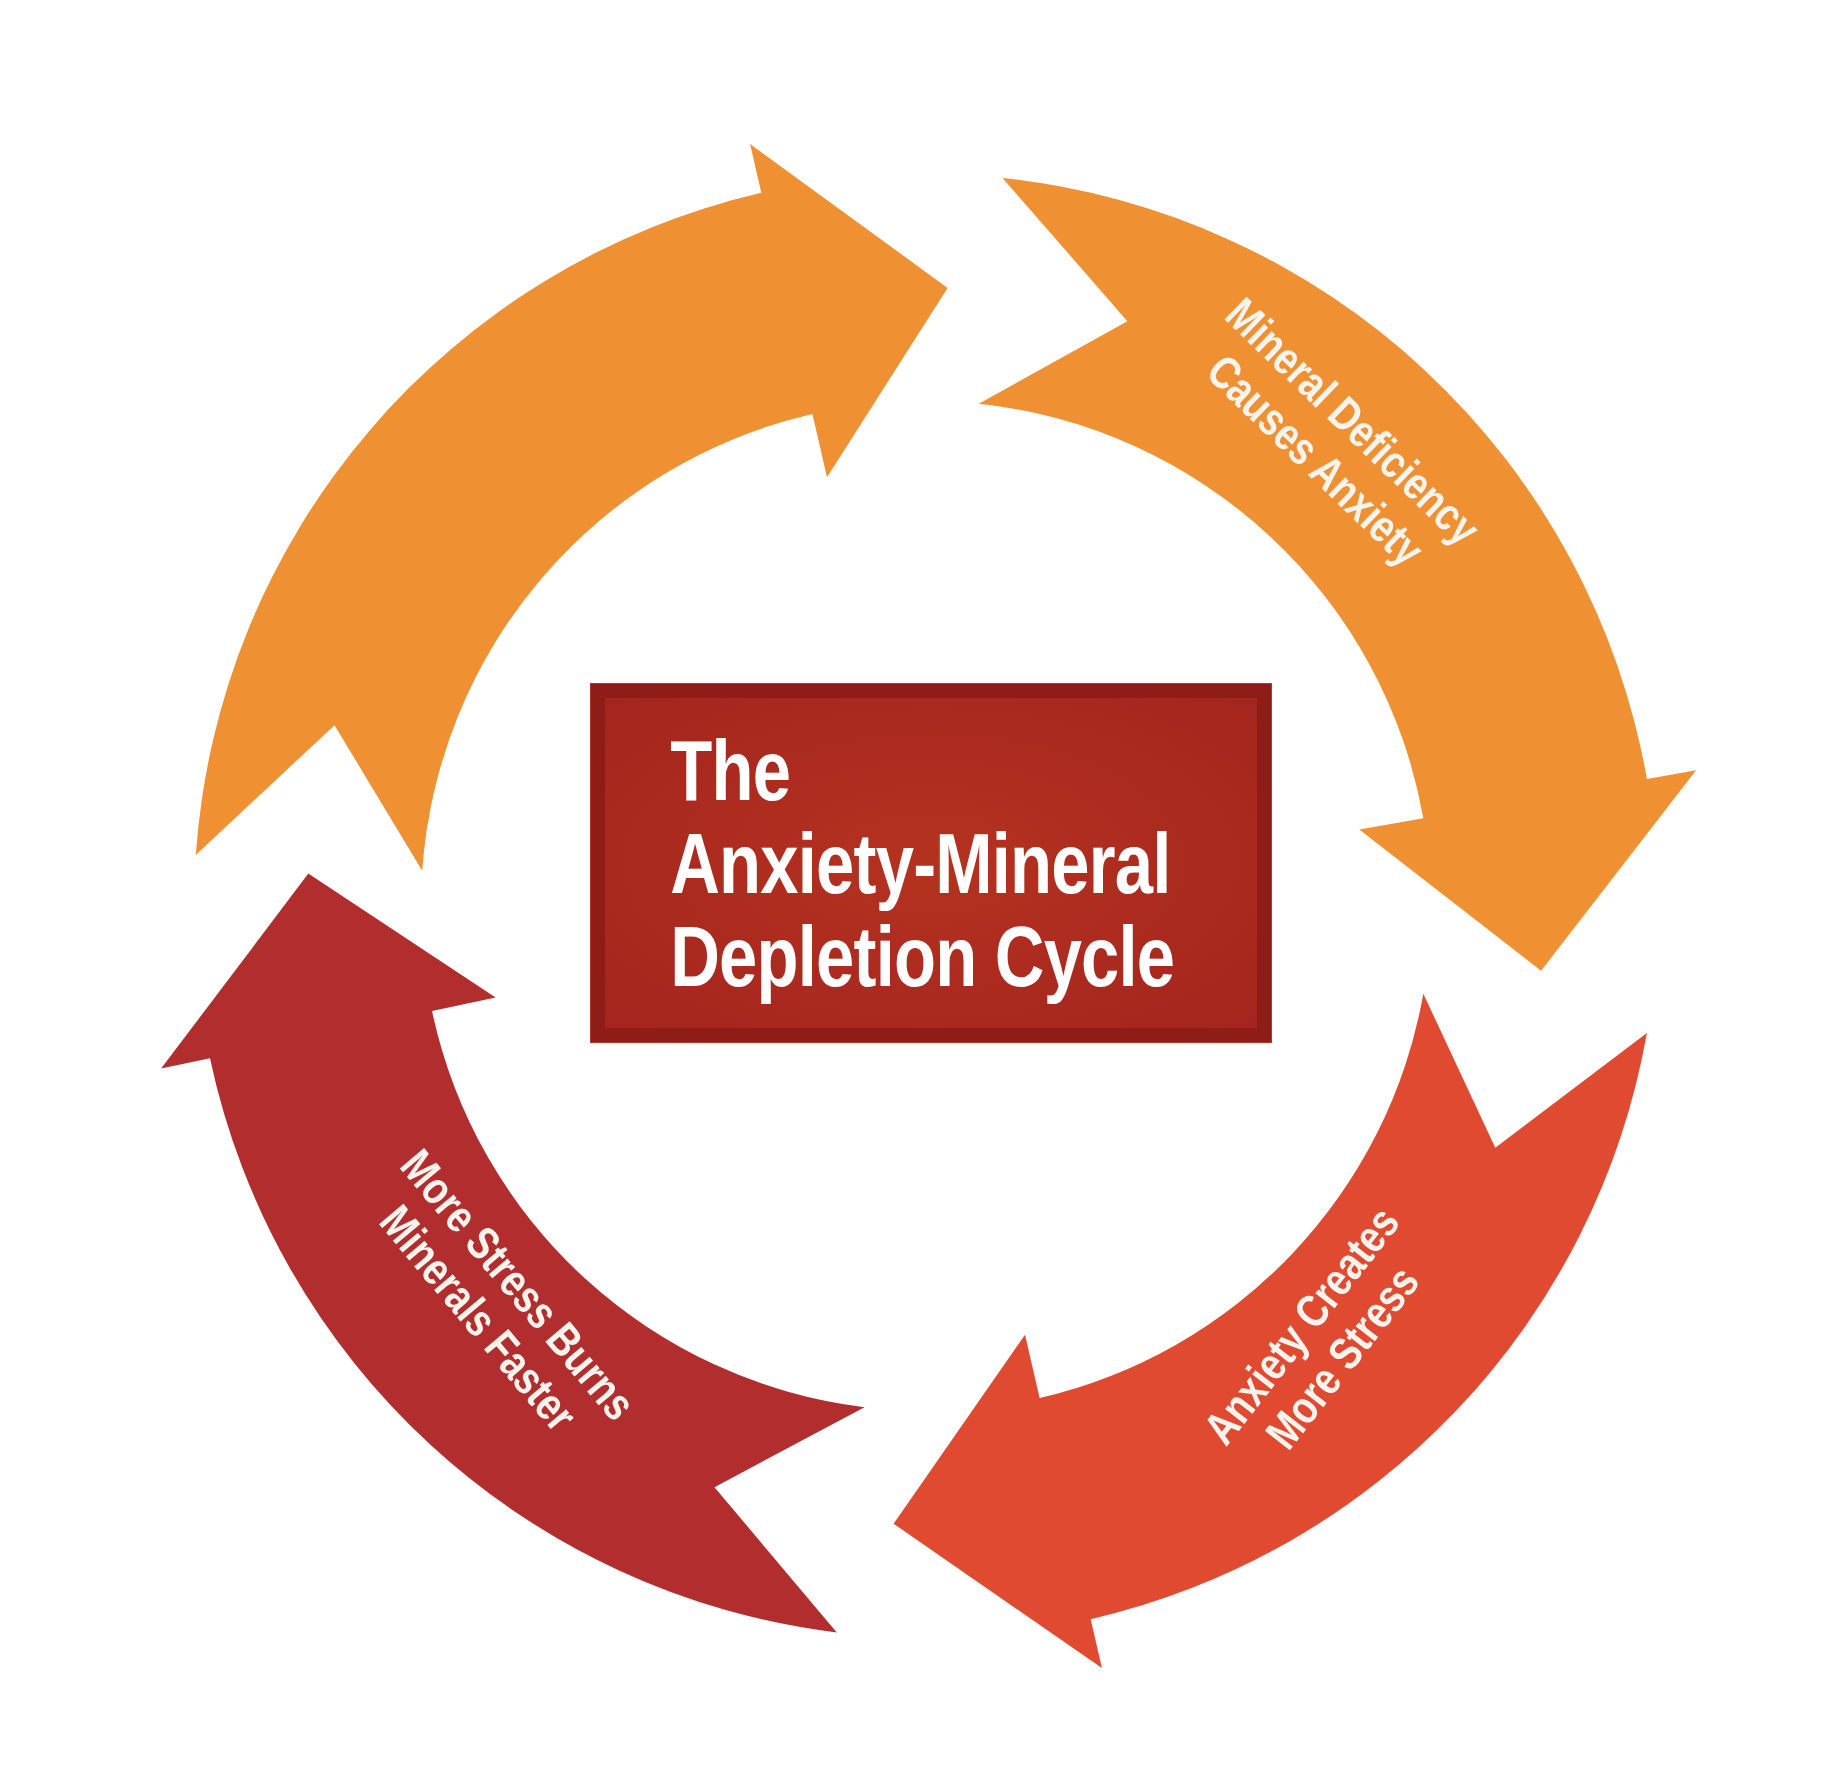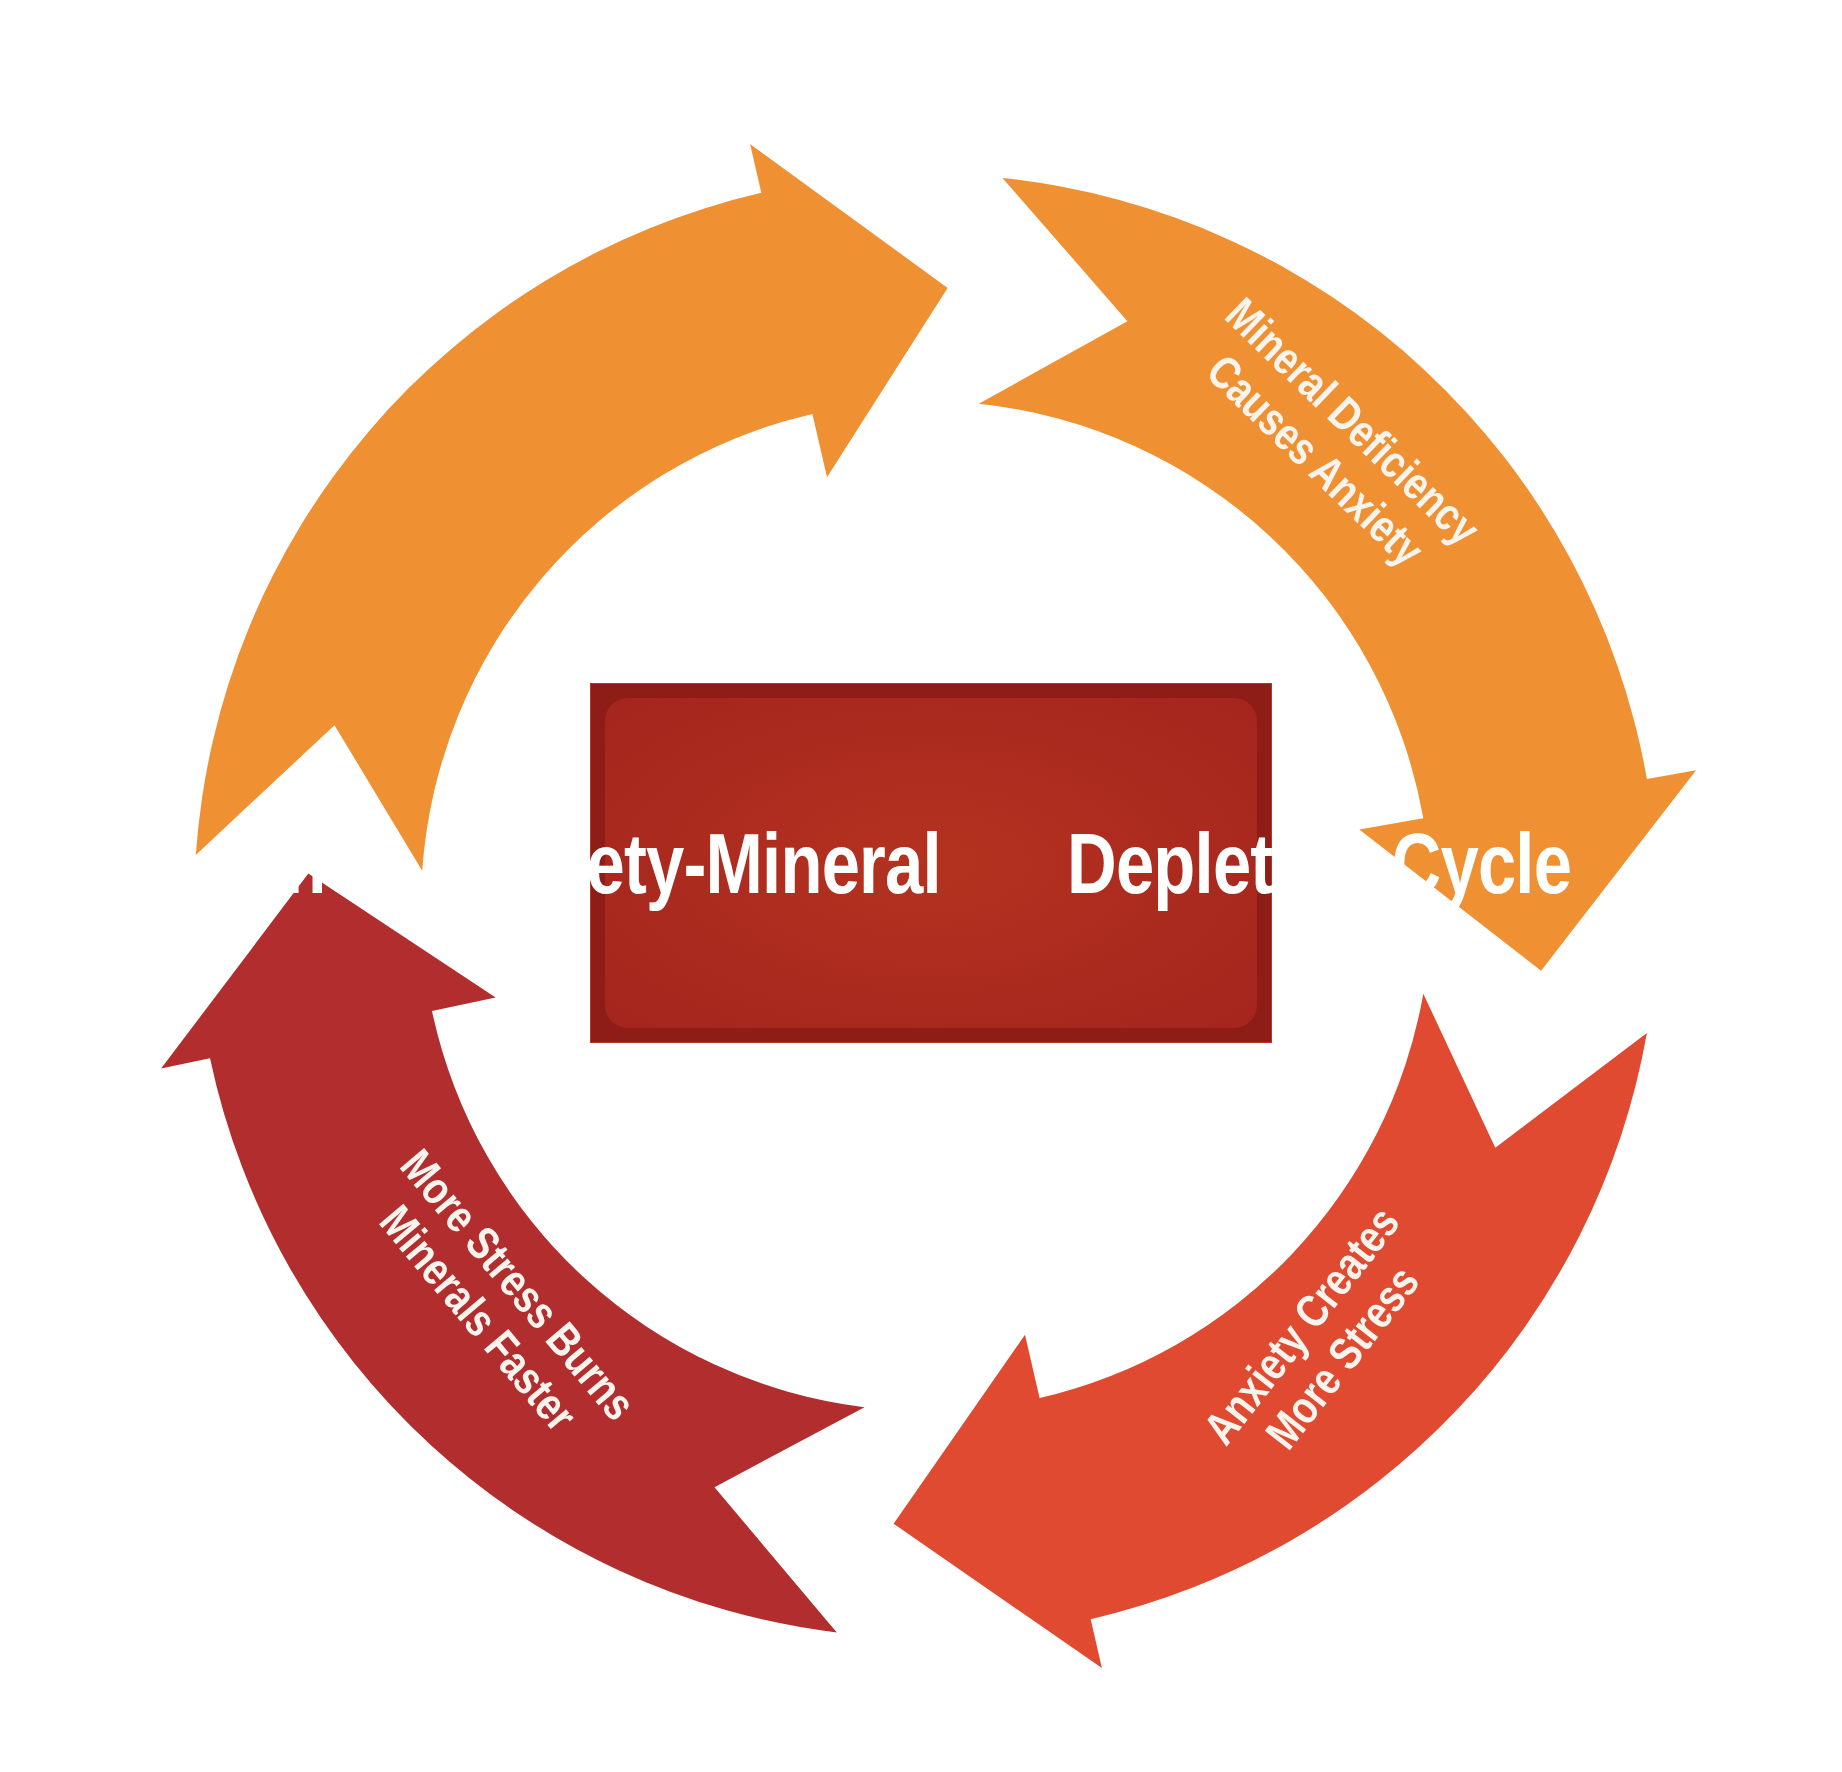--- a/index.html
+++ b/index.html
@@ -16,21 +16,21 @@
     left: 590px; top: 683px; width: 682px; height: 360px;
     box-sizing: border-box;
     background: #8e1c17;
     border: 1px solid #b8352a;
     padding: 14px;
   }
   #center-inner {
     width: 100%; height: 100%;
     box-sizing: border-box;
     background: radial-gradient(ellipse at center, #b3321f 0%, #ab2a1f 60%, #a4251d 100%);
-    display: flex; flex-direction: row; align-items: center; justify-content: center; border-radius: 23px;
+    display: flex; flex-direction: column; justify-content: center;
   }
   .title-line {
     font-family: "Liberation Sans", "DejaVu Sans", sans-serif;
     font-weight: bold;
     color: #ffffff;
     font-size: 86px;
     line-height: 93px;
     white-space: nowrap;
     transform: scaleX(0.8);
     letter-spacing: -1px;

